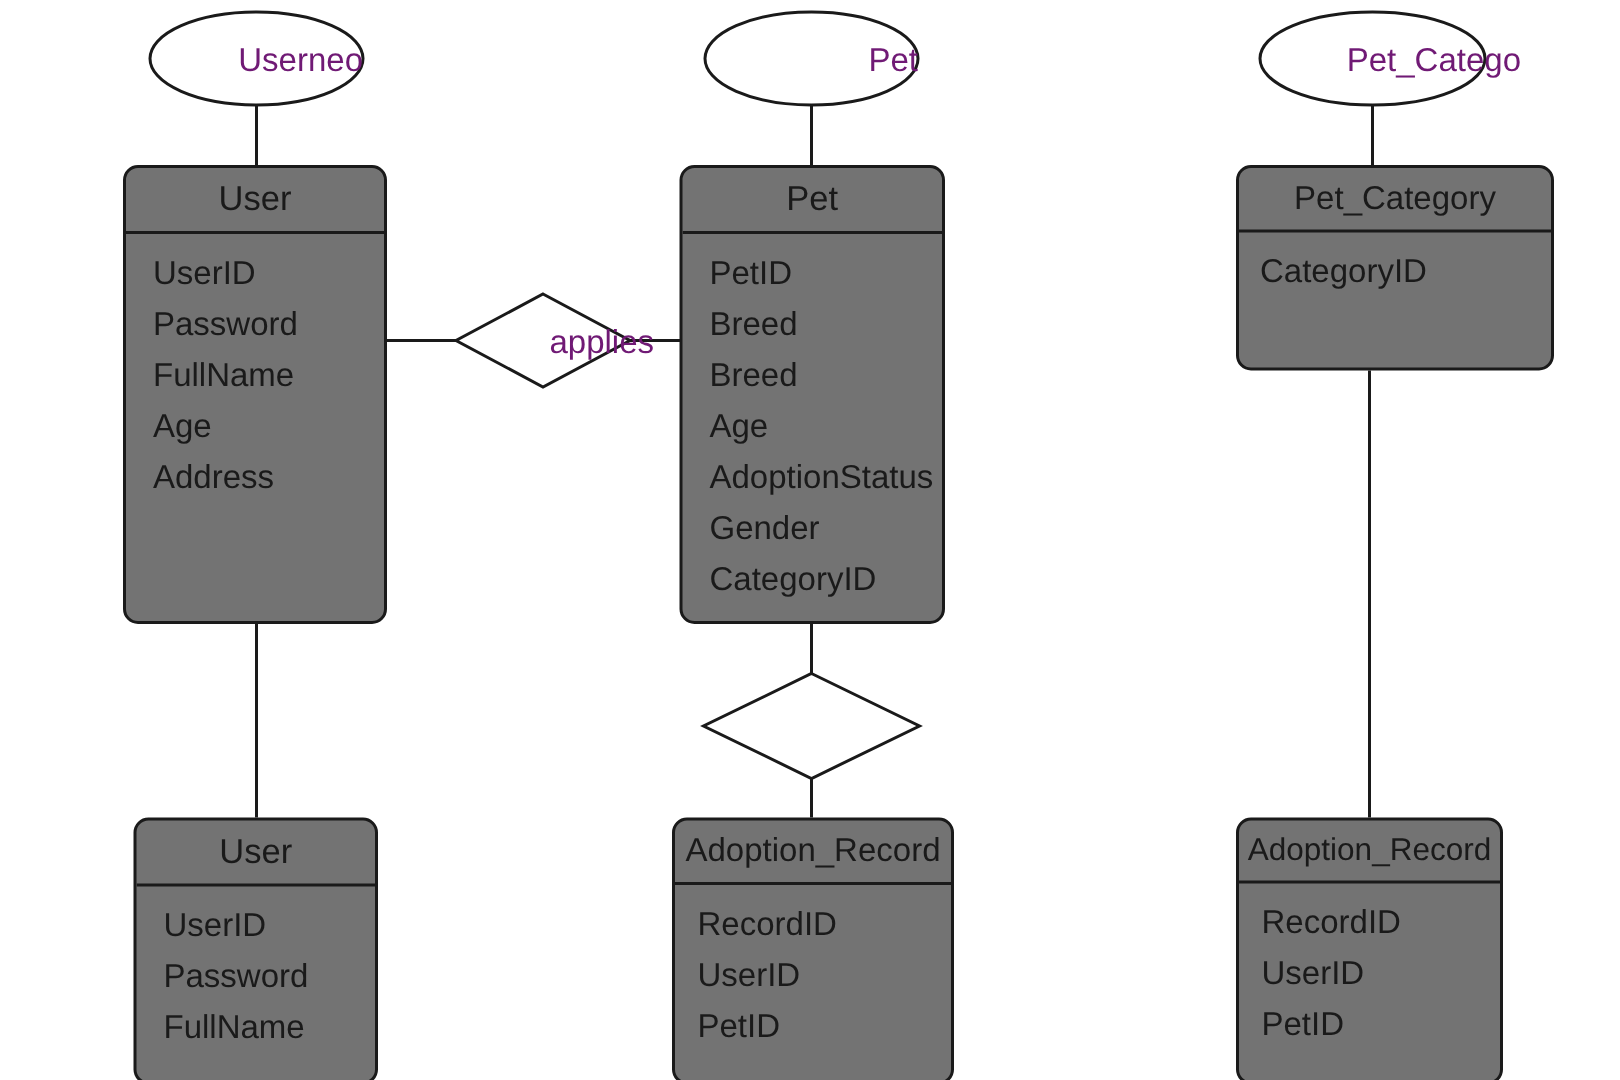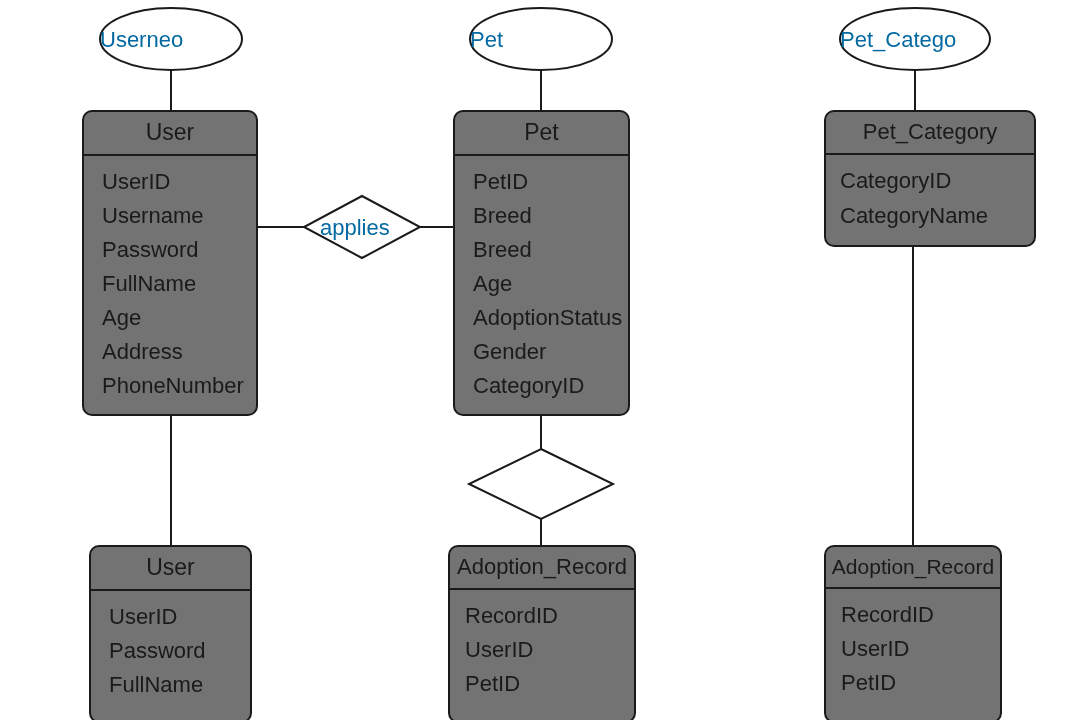--- a/index.html
+++ b/index.html
@@ -57,22 +57,22 @@
     white-space: nowrap;
   }
   .attr-row.tight {
     line-height: 1.58;
   }
   .ellipse-label,
   .diamond-label {
     position: absolute;
     z-index: 3;
     font-size: 22px;
-    color: #0369a1;
-    text-align: left;
+    color: #701a75;
+    text-align: right;
     white-space: nowrap;
     line-height: 1;
     pointer-events: none;
   }
 </style>
 </head>
 <body>
 
 <div id="er-canvas">
 
@@ -106,47 +106,44 @@
   <div class="ellipse-label" style="left: 100px; top: 29px; width: 142px;">Userneo</div>
   <div class="ellipse-label" style="left: 470px; top: 29px; width: 142px;">Pet</div>
   <div class="ellipse-label" style="left: 840px; top: 29px; width: 174px;">Pet_Catego</div>
 
   <div class="diamond-label" style="left: 320px; top: 217px; width: 116px;">applies</div>
 
   <div class="entity-box" style="left: 82px; top: 110px; width: 176px; height: 306px;">
     <div class="entity-title">User</div>
     <div class="entity-attrs">
       <div class="attr-row">UserID</div>
-      <div class="attr-row">Username</div>
       <div class="attr-row">Password</div>
       <div class="attr-row">FullName</div>
       <div class="attr-row">Age</div>
       <div class="attr-row">Address</div>
-      <div class="attr-row">PhoneNumber</div>
     </div>
   </div>
 
   <div class="entity-box" style="left: 453px; top: 110px; width: 177px; height: 306px;">
     <div class="entity-title">Pet</div>
     <div class="entity-attrs">
       <div class="attr-row">PetID</div>
       <div class="attr-row">Breed</div>
       <div class="attr-row">Breed</div>
       <div class="attr-row">Age</div>
       <div class="attr-row">AdoptionStatus</div>
       <div class="attr-row">Gender</div>
       <div class="attr-row">CategoryID</div>
     </div>
   </div>
 
   <div class="entity-box" style="left: 824px; top: 110px; width: 212px; height: 137px;">
     <div class="entity-title" style="font-size: 22px; padding: 9px 2px 10px 2px;">Pet_Category</div>
     <div class="entity-attrs" style="padding-left: 14px;">
       <div class="attr-row tight">CategoryID</div>
-      <div class="attr-row tight">CategoryName</div>
     </div>
   </div>
 
   <div class="entity-box" style="left: 89px; top: 545px; width: 163px; height: 178px;">
     <div class="entity-title">User</div>
     <div class="entity-attrs">
       <div class="attr-row">UserID</div>
       <div class="attr-row">Password</div>
       <div class="attr-row">FullName</div>
     </div>

